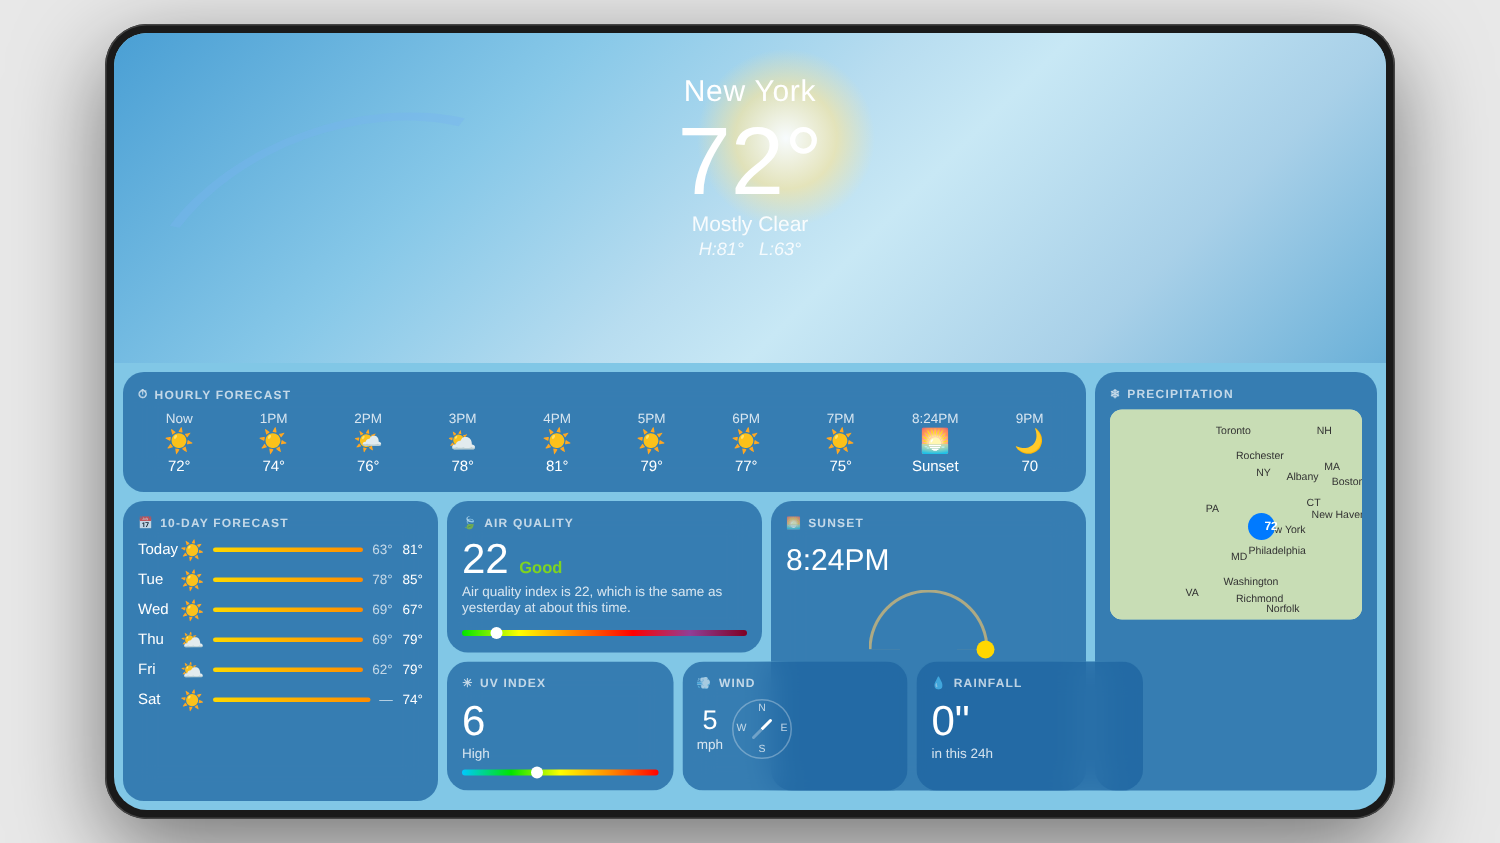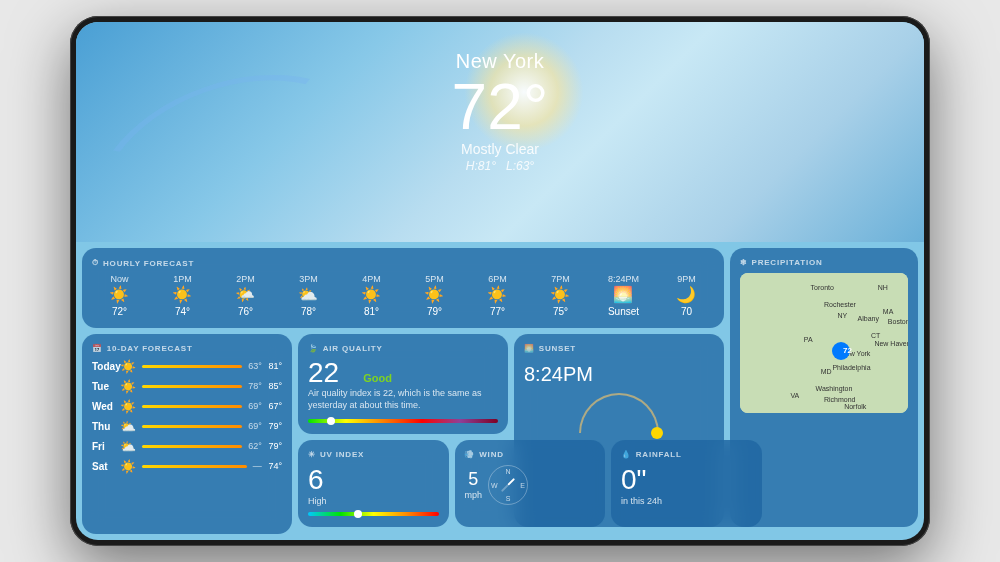--- a/index.html
+++ b/index.html
@@ -241,21 +241,21 @@
     }
 
     .forecast-row {
       display: flex;
       align-items: center;
       justify-content: space-between;
       margin-bottom: 5px;
       font-size: 10px;
     }
 
-    .forecast-day { width: 28px; font-weight: 700; }
+    .forecast-day { width: 28px; font-weight: 400; }
     .forecast-icon { font-size: 13px; }
     .forecast-bar {
       flex: 1;
       height: 3px;
       background: linear-gradient(to right, #ffd700, #ff8c00);
       border-radius: 2px;
       margin: 0 6px;
     }
     .forecast-temps {
       font-size: 9px;
@@ -583,21 +583,21 @@
       </span>
     </div>
           </div>
       </div>
 
       <div class="widget airquality-widget">
         <div class="widget-title">
           <span>🍃</span>
           <span>AIR QUALITY</span>
         </div>
-        <div style="display:flex; align-items:baseline; gap:24px">
+        <div style="display:flex; align-items:baseline; gap:7px">
           <span class="aq-number">22</span>
           <span class="aq-label">Good</span>
         </div>
         <p class="aq-desc">Air quality index is 22, which is the same as yesterday at about this time.</p>
         <div class="aq-bar">
           <div class="aq-indicator"></div>
         </div>
       </div>
 
       <div class="widget sunset-widget">

